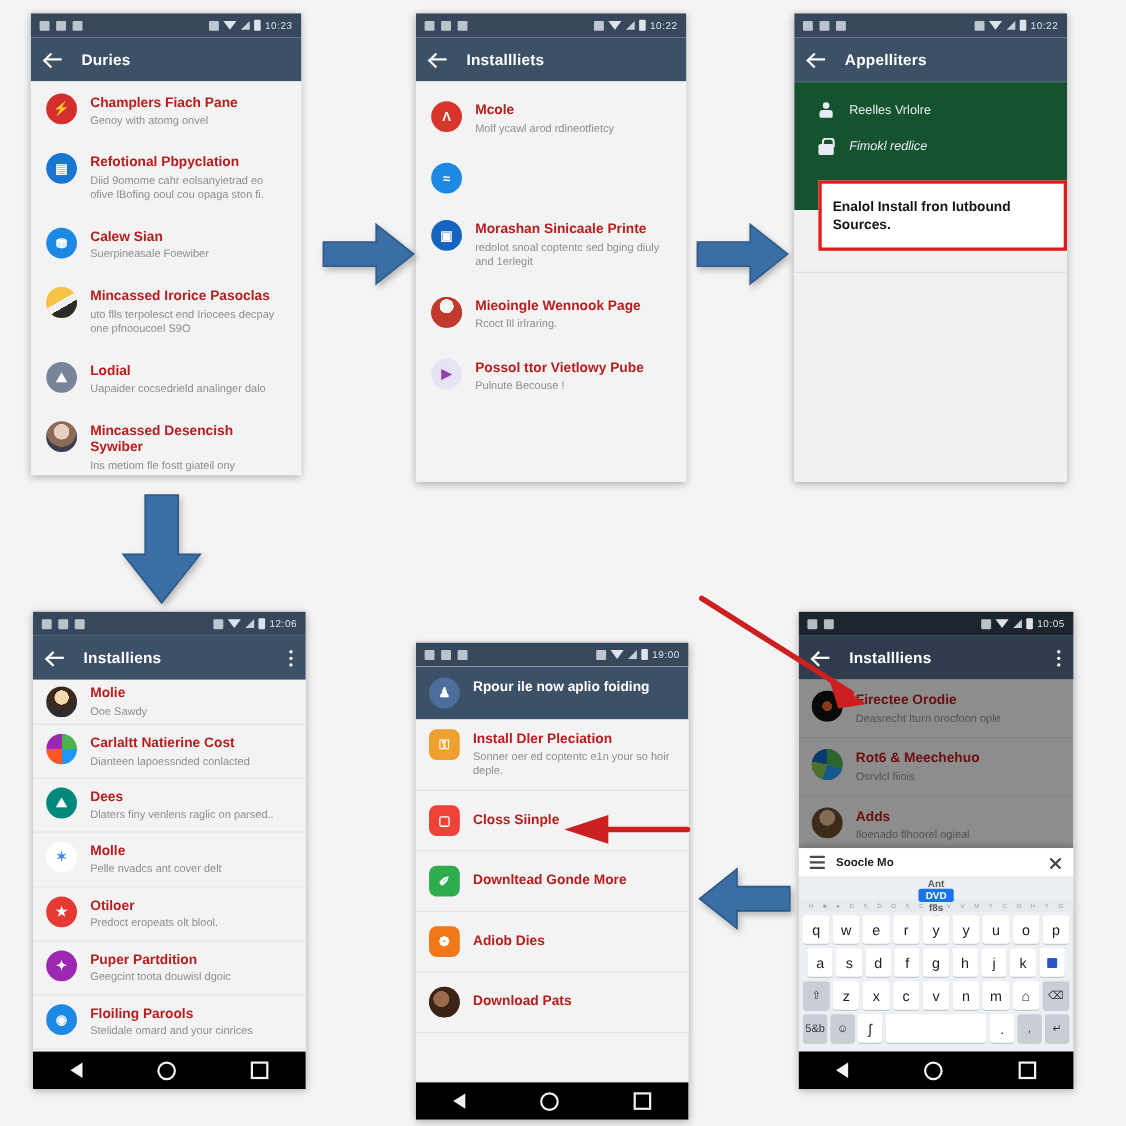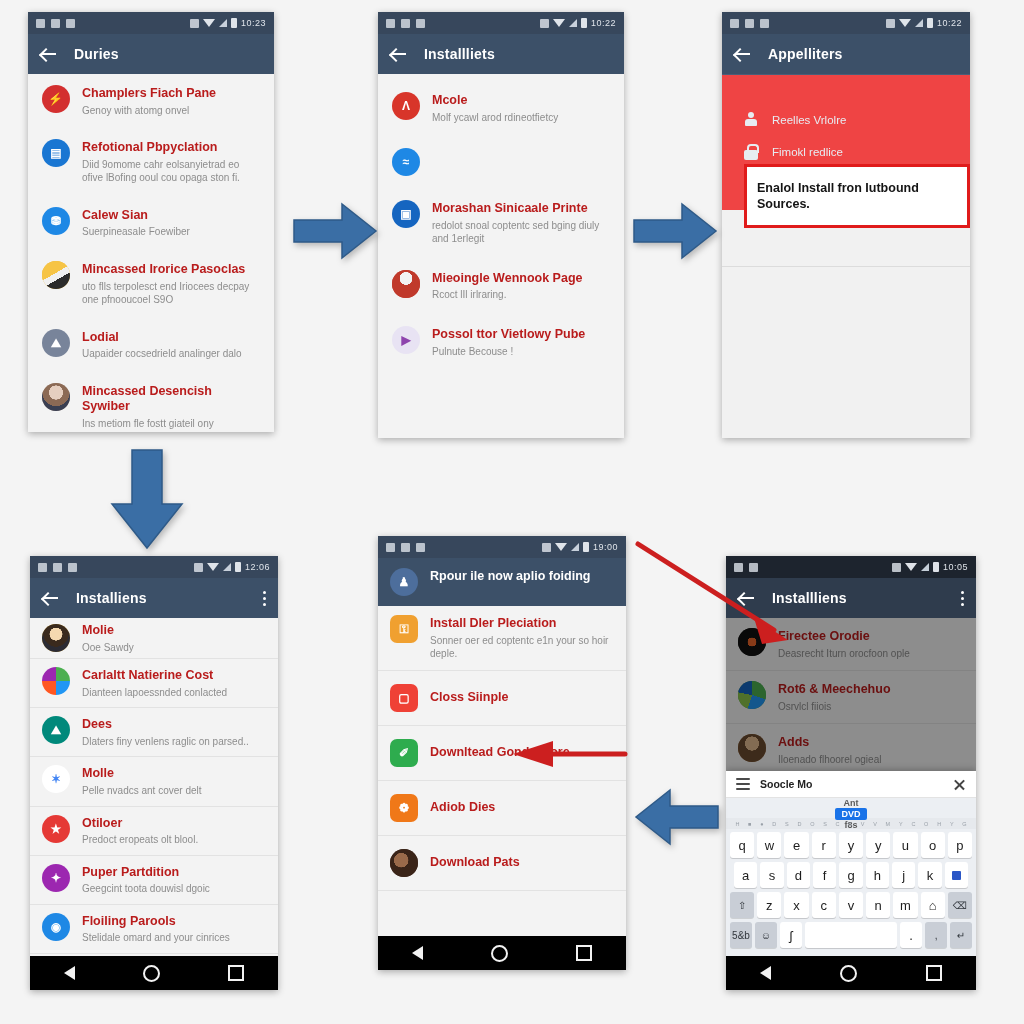--- a/index.html
+++ b/index.html
@@ -100,21 +100,21 @@
   .red-line{position:absolute;}
 
   
   .hl-box{
     position:absolute;border:3px solid #e01b1b;background:#fff;
     display:flex;align-items:center;padding:8px 10px;
   }
   .hl-text{font-size:12.5px;font-weight:600;color:#141414;line-height:1.32;}
 
   
-  .dark-menu{background:#ef4444;padding:23px 0 16px 0;}
+  .dark-menu{background:#14532d;padding:4px 0 16px 0;}
   .dm-row{display:flex;align-items:center;gap:14px;padding:6px 12px 6px 22px;color:#e7ecf2;}
   .dm-ico{width:14px;height:16px;flex:0 0 14px;position:relative;}
   .dm-label{font-size:11.5px;}
   .ico-person:before{content:"";position:absolute;left:4px;top:0;width:6px;height:6px;border-radius:50%;background:#e7ecf2;}
   .ico-person:after{content:"";position:absolute;left:1px;top:7px;width:12px;height:7px;border-radius:3px 3px 1px 1px;background:#e7ecf2;}
   .ico-lock:before{content:"";position:absolute;left:3px;top:0;width:8px;height:7px;border:2px solid #e7ecf2;border-bottom:none;border-radius:4px 4px 0 0;}
   .ico-lock:after{content:"";position:absolute;left:0px;top:6px;width:14px;height:10px;border-radius:2px;background:#e7ecf2;}
 
   
   .sel-row{background:#3c5068;color:#fff;}
@@ -316,21 +316,21 @@
     </div>
     <div class="appbar">
       <span class="back-arrow"></span>
       <span class="appbar-title">Appelliters</span>
     </div>
     <div class="dark-menu" style="flex:0 0 auto;height:96px;border-top:1px solid #4a5e78;">
       <div class="dm-row" style="padding-top:14px;">
         <span class="dm-ico ico-person"></span>
         <span class="dm-label">Reelles Vrlolre</span>
       </div>
-      <div class="dm-row" style="padding-top:10px;">
+      <div class="dm-row" style="padding-top:10px;font-style:italic;">
         <span class="dm-ico ico-lock"></span>
         <span class="dm-label">Fimokl redlice</span>
       </div>
     </div>
     <div class="list" style="position:relative;background:#f1f1f1;">
       <div style="height:56px;border-bottom:1px solid #dcdcdc;"></div>
     </div>
     <div class="hl-box" style="left:22px;top:152px;width:200px;height:42px;">
       <span class="hl-text">Enalol Install fron Iutbound Sources.</span>
     </div>
@@ -425,21 +425,21 @@
           </span>
       </div>
     </div>
     <div class="navbar">
       <span class="nv-back"></span>
       <span class="nv-home"></span>
       <span class="nv-rec"></span>
     </div>
   </div>
 
-  <div class="phone" style="left:378px;top:536px;width:248px;height:434px;">
+  <div class="phone" style="left:378px;top:584px;width:248px;height:434px;">
     <div class="statusbar">
       <span class="sb-left">
         <i class="sb-ico"></i>
           <i class="sb-ico"></i>
           <i class="sb-ico"></i>
         </span>
       <span class="sb-right">
         <i class="sb-ico"></i>
           <span class="sb-wifi"></span>
           <span class="sb-sig"></span>

